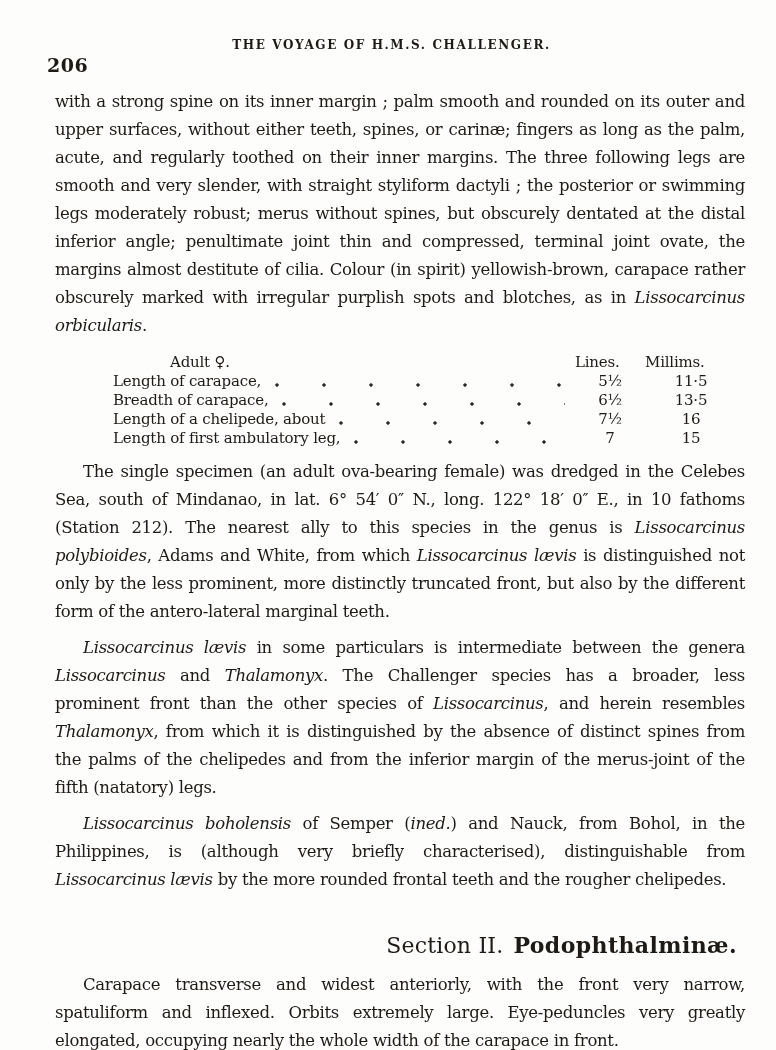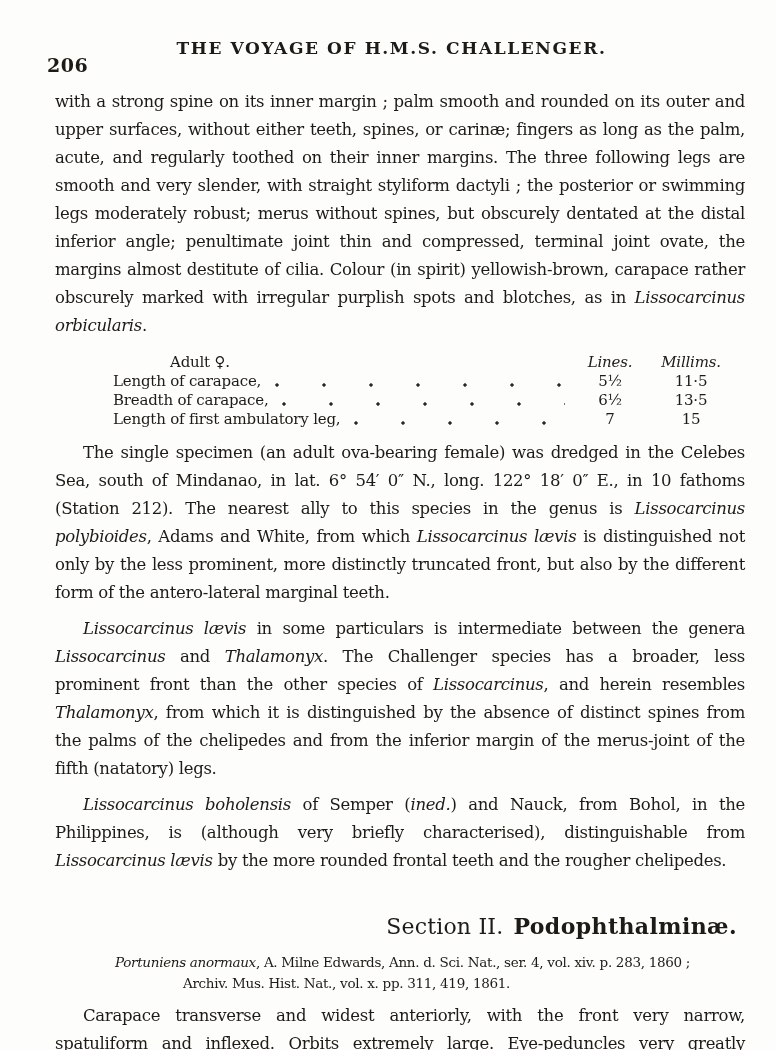--- a/index.html
+++ b/index.html
@@ -15,37 +15,37 @@
     padding:36px 40px 0 47px;
   }
   
   .running-head{position:relative;height:24px;margin-bottom:28px;}
   .pagenum{
     position:absolute;left:0;top:18px;
     font-size:19px;font-weight:bold;letter-spacing:.5px;
   }
   .running-title{
     display:block;text-align:center;
-    font-size:17px;font-weight:bold;letter-spacing:1.6px;
+    font-size:12px;font-weight:bold;letter-spacing:1.6px;
     padding-top:2px;
   }
   
   p.body{
     margin:8px;width:690px;
     font-size:16.5px;line-height:28px;letter-spacing:-.3px;
     text-align:justify;text-justify:inter-word;
   }
   p.ind{text-indent:28px;}
   i{font-style:italic;}
   
   .meas{width:690px;margin:13px 0 10px 0;font-size:15px;line-height:19px;letter-spacing:-.2px;}
   .thead{display:flex;align-items:baseline;}
   .tcaption{margin-left:123px;text-align:center;}
   .thead .sp{flex:1;}
-  .colhead{display:inline-block;text-align:center;font-style:italic;}
+  .colhead{display:inline-block;text-align:left;}
   .col-lines{width:70px;}
   .col-mill{width:92px;}
   .trow{display:flex;align-items:flex-start;padding-left:66px;}
   .tlabel{white-space:nowrap;}
   .tdots{
     flex:1;height:19px;margin:0 10px 0 14px;
     background-image:radial-gradient(circle at 2px 13px,#2a2622 1.4px,transparent 1.9px);
     background-size:47px 19px;background-repeat:repeat-x;
   }
   .tval{display:inline-block;text-align:center;white-space:nowrap;}
@@ -91,32 +91,37 @@
       <span class="tval lines">5½</span>
       <span class="tval mill">11·5</span>
     </div>
     <div class="trow">
       <span class="tlabel">Breadth of carapace,</span>
       <span class="tdots"></span>
       <span class="tval lines">6½</span>
       <span class="tval mill">13·5</span>
     </div>
     <div class="trow">
+      <span class="tlabel">Length of a chelipede, about</span>
+      <span class="tdots"></span>
+      <span class="tval lines">7½</span>
+      <span class="tval mill">16</span>
+    </div>
+    <div class="trow">
       <span class="tlabel">Length of first ambulatory leg,</span>
       <span class="tdots"></span>
       <span class="tval lines">7</span>
       <span class="tval mill">15</span>
     </div>
   </div>
 
   <p class="body ind"><span>The single specimen (an adult ova-bearing female) was dredged in the Celebes Sea, south of Mindanao, in lat. 6° 54′ 0″ N., long. 122° 18′ 0″ E., in 10 fathoms (Station 212).  The nearest ally to this species in the genus is </span><i>Lissocarcinus polybioides</i><span>, Adams and White, from which </span><i>Lissocarcinus lævis</i><span> is distinguished not only by the less prominent, more distinctly truncated front, but also by the different form of the antero-lateral marginal teeth.</span></p>
   <p class="body ind"><i>Lissocarcinus lævis</i><span> in some particulars is intermediate between the genera </span><i>Lissocarcinus</i><span> and </span><i>Thalamonyx</i><span>.  The Challenger species has a broader, less prominent front than the other species of </span><i>Lissocarcinus</i><span>, and herein resembles </span><i>Thalamonyx</i><span>, from which it is distinguished by the absence of distinct spines from the palms of the chelipedes and from the inferior margin of the merus-joint of the fifth (natatory) legs.</span></p>
   <p class="body ind"><i>Lissocarcinus boholensis</i><span> of Semper (</span><i>ined.</i><span>) and Nauck, from Bohol, in the Philippines, is (although very briefly characterised), distinguishable from </span><i>Lissocarcinus lævis</i><span> by the more rounded frontal teeth and the rougher chelipedes.</span></p>
 
   <h2 class="sect">
     <span>Section II.</span><b>Podophthalminæ.</b>
   </h2>
 
-  <p class="synonymy"><i>Portuniens anormaux</i><span>, A. Milne Edwards, Ann. d. Sci. Nat., ser. 4, vol. xiv. p. 283, 1860 ; Archiv. Mus. Hist. Nat., vol. x. pp. 311, 419, 1861.</span></p>
 
   <p class="body ind after-syn"><span>Carapace transverse and widest anteriorly, with the front very narrow, spatuliform and inflexed.  Orbits extremely large.  Eye-peduncles very greatly elongated, occupying nearly the whole width of the carapace in front.</span></p>
 
 </div>
 
 </body></html>

